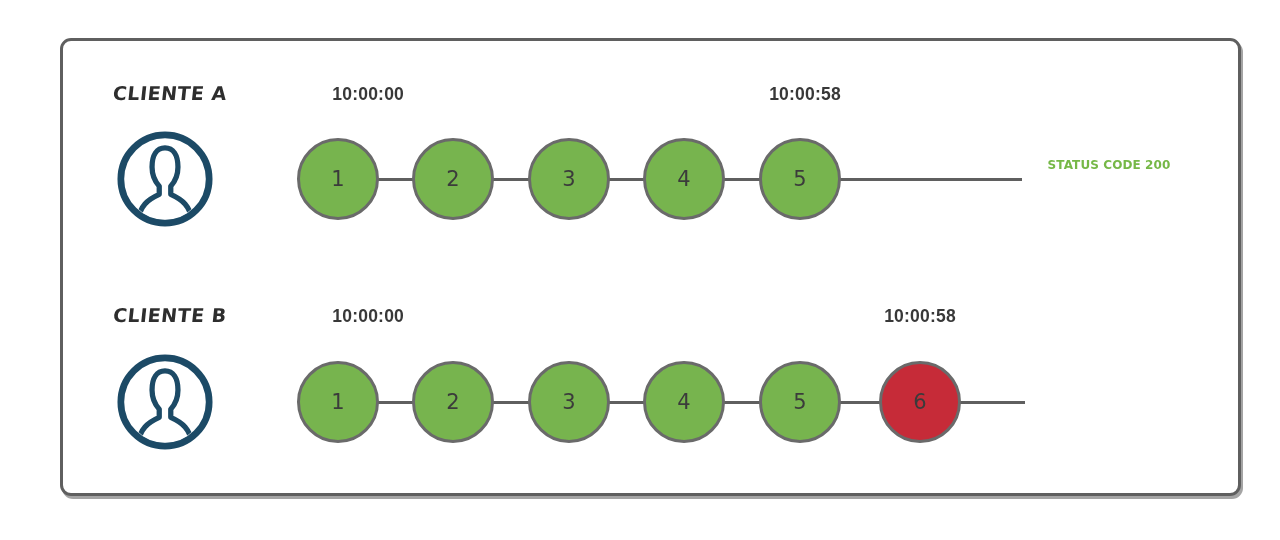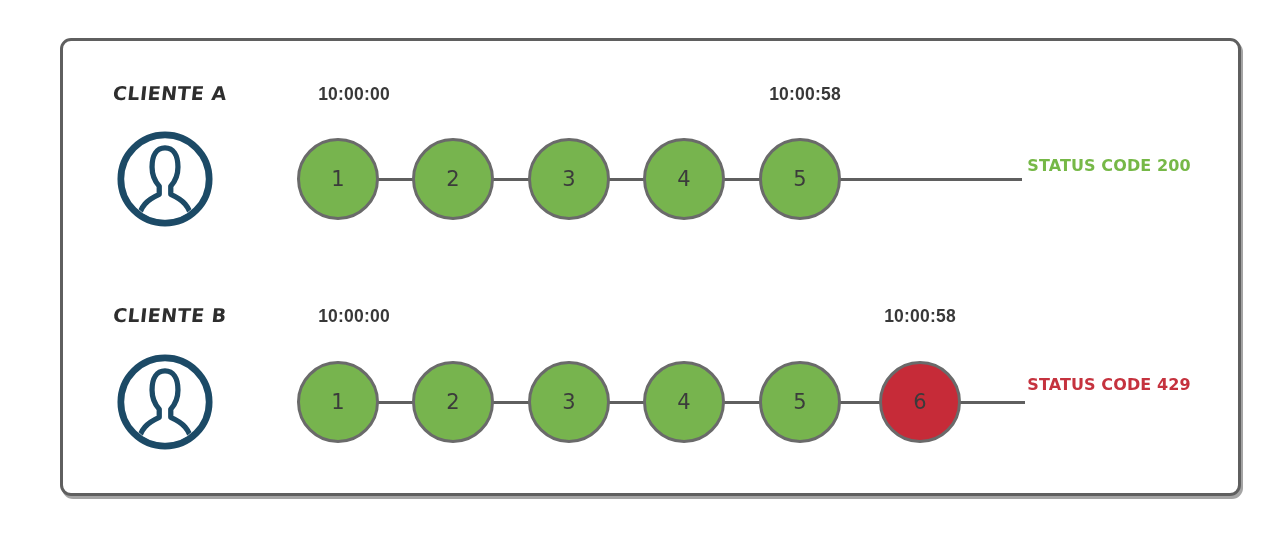--- a/index.html
+++ b/index.html
@@ -22,38 +22,38 @@
     letter-spacing:.5px;transform:skewX(-6deg);
   }
   .avatar{
     position:absolute;left:117px;top:calc(var(--cy) - 48px);width:96px;height:96px;
     color:var(--navy);
   }
   .tstamp{
     position:absolute;top:var(--ts-top);width:124px;text-align:center;
     font-weight:700;font-size:17.5px;color:var(--text-dark);letter-spacing:.2px;
   }
-  .t-start{left:292px;}
+  .t-start{left:280px;text-align:right;}
   .t-end{left:calc(var(--end-x) - 62px);}
   .timeline{
     position:absolute;left:338px;top:calc(var(--cy) - 1.5px);width:var(--line-w);height:3px;
     background:var(--stroke);
   }
   .circles{position:absolute;inset:0;}
   .req-circle{
     position:absolute;left:var(--x);top:var(--cy);transform:translate(-50%,-50%);
     width:82px;height:82px;box-sizing:border-box;border-radius:50%;
     border:3.5px solid var(--circle-border);background:var(--green);
     display:flex;align-items:center;justify-content:center;
   }
   .req-circle.rejected{background:var(--red);}
   .req-num{font-family:"DejaVu Sans",sans-serif;font-size:21px;color:#3b3b3b;}
   .status{
     position:absolute;left:1026px;top:var(--status-top);width:166px;text-align:center;
-    font-family:"DejaVu Sans",sans-serif;font-weight:700;font-size:16px;line-height:21px;
+    font-family:"DejaVu Sans",sans-serif;font-weight:700;font-size:12px;line-height:21px;
     letter-spacing:.1px;
   }
   .status.ok{color:var(--green-text);}
   .status.rejected{color:var(--red-text);}
 </style>
 </head>
 <body>
 
 <div class="canvas">
 
@@ -135,17 +135,16 @@
         </div>
         <div class="req-circle ok" style="--x: 800px;">
           <span class="req-num">5</span>
         </div>
         <div class="req-circle rejected" style="--x: 920px;">
           <span class="req-num">6</span>
         </div>
       </div>
 
     <div class="status rejected">
-      <div>STATUS CODE 429</div>
     </div>
   </section>
 
 </div>
 
 </body></html>

